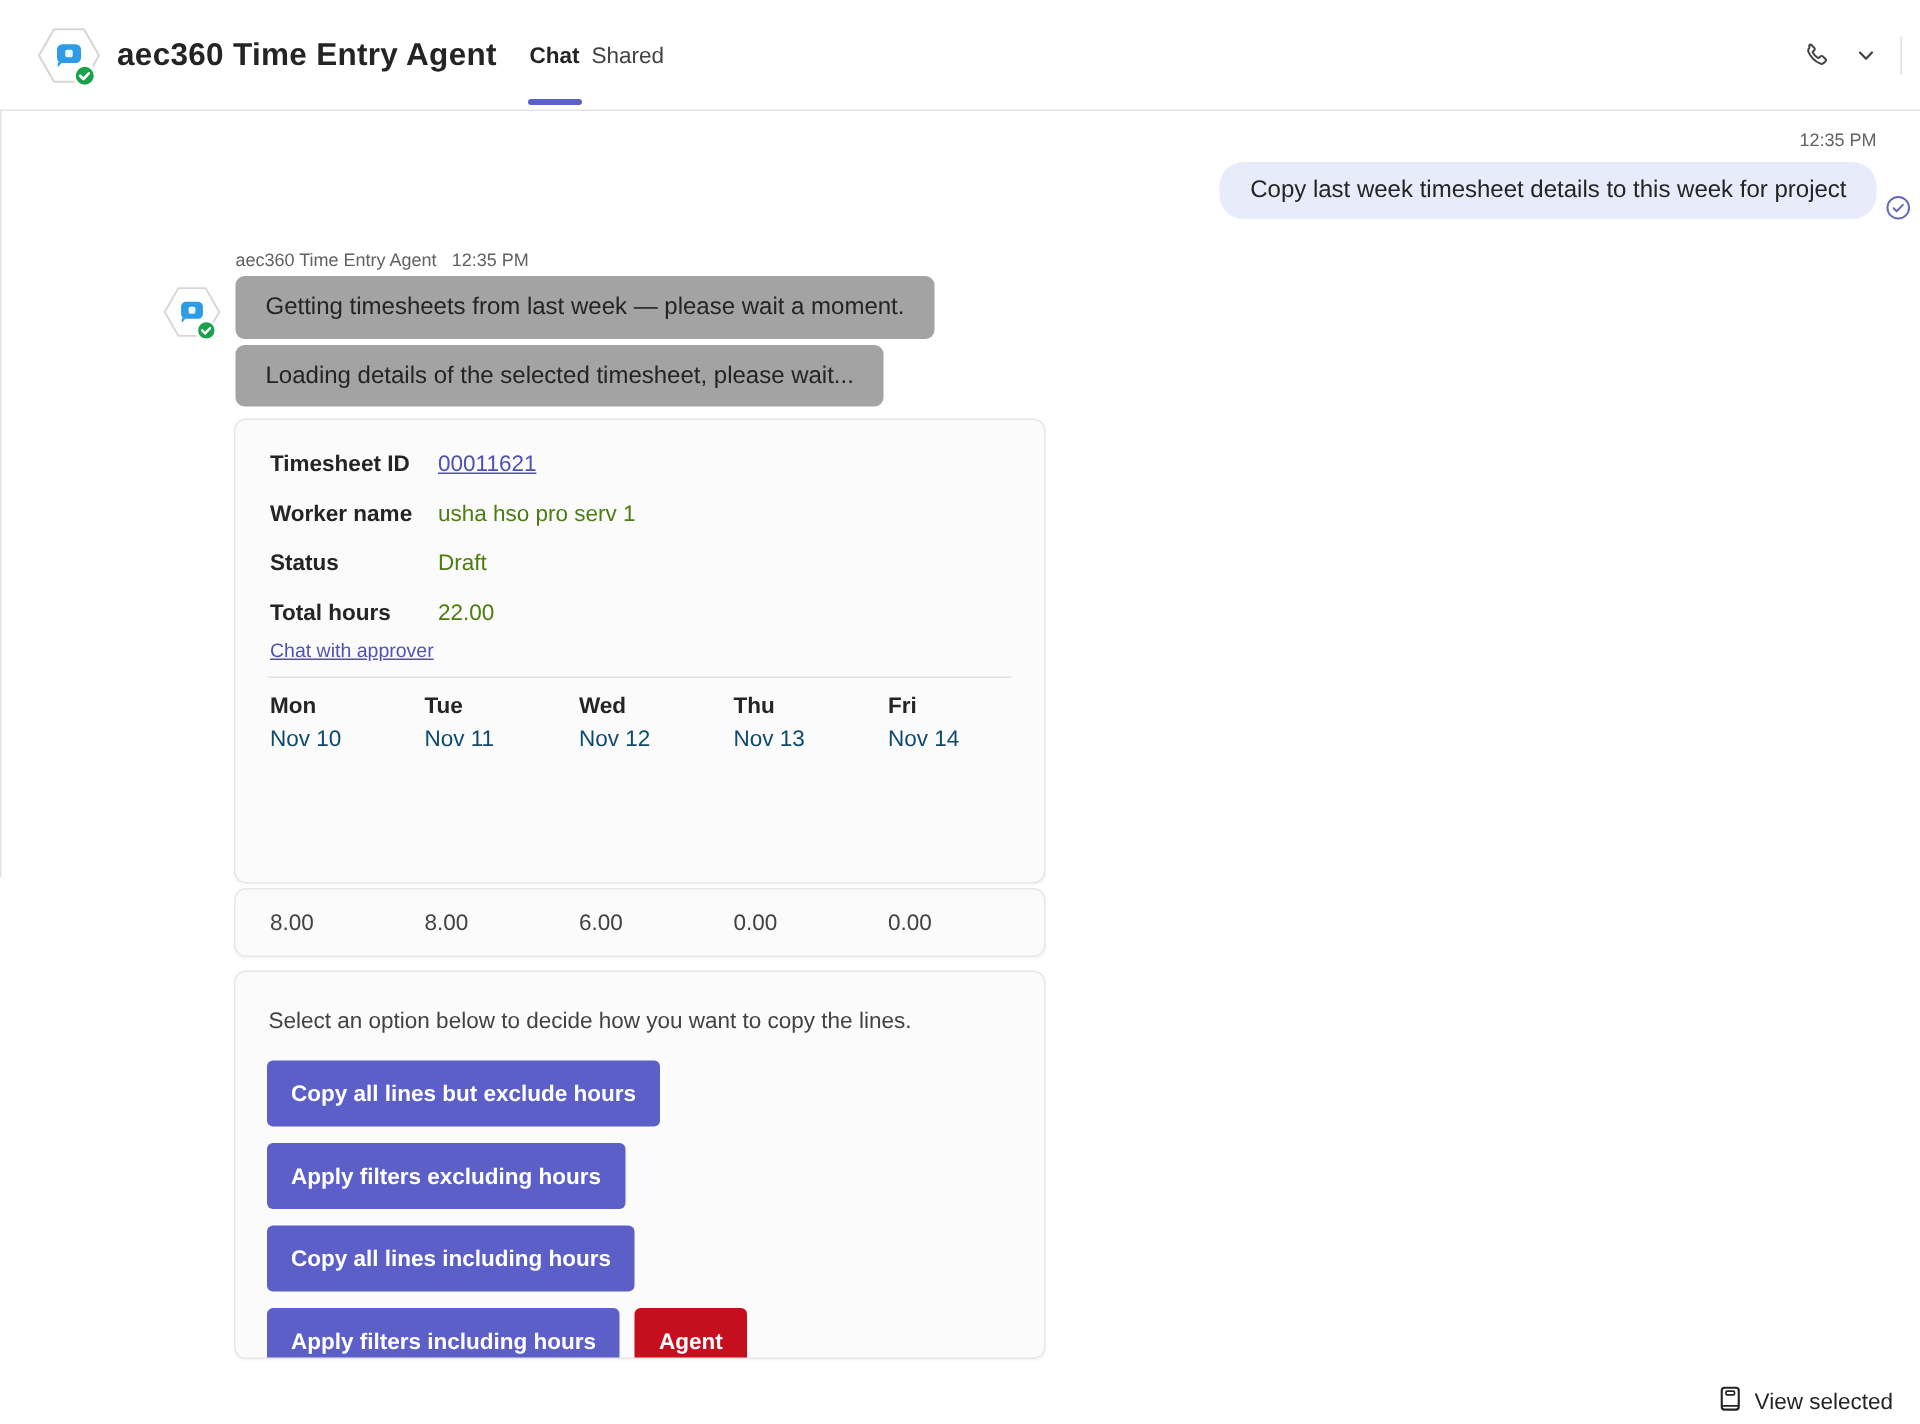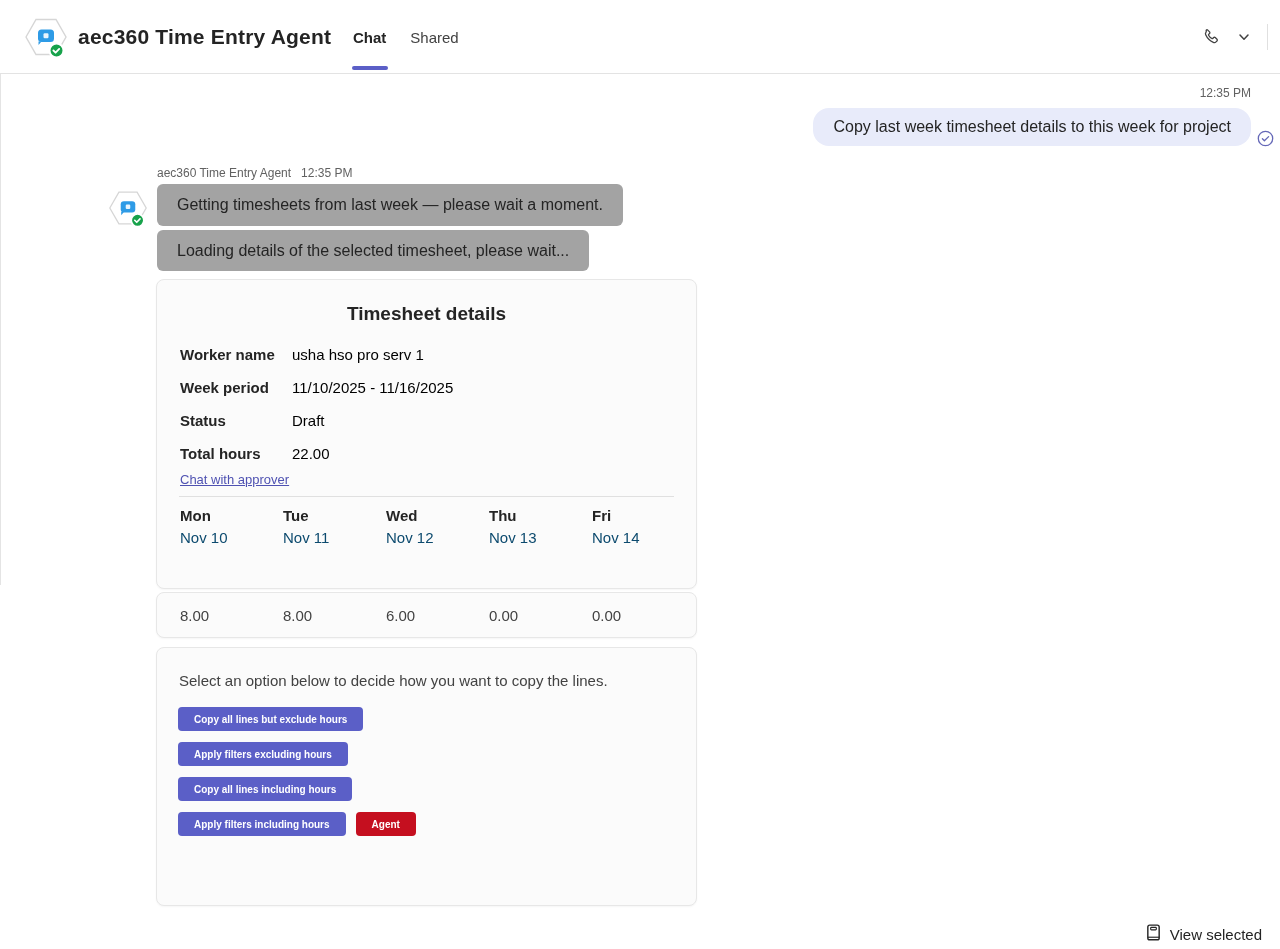--- a/index.html
+++ b/index.html
@@ -16,21 +16,21 @@
   .topbar {
     position: absolute; top: 0; left: 0; right: 0; height: 74px;
     background: #fff; border-bottom: 1px solid #E3E3E3;
   }
   .avatar-lg { position: absolute; left: 24px; top: 15px; width: 44px; height: 44px; }
   .app-title {
     position: absolute; left: 78px; top: 0; height: 74px;
     display: flex; align-items: center;
     font-size: 21px; font-weight: 700; letter-spacing: .2px;
   }
-  .tabs { position: absolute; left: 353px; top: 0; height: 74px; display: flex; gap: 24px; }
+  .tabs { position: absolute; left: 353px; top: 0; height: 74px; display: flex; gap: 8px; }
   .tab {
     position: relative; height: 74px; display: flex; align-items: center;
     font-size: 15px; color: #424242; cursor: pointer;
   }
   .tab.active { font-weight: 700; color: #242424; }
   .tab.active::after {
     content: ""; position: absolute; left: 50%; transform: translateX(-50%);
     bottom: 4px; width: 36px; height: 4px; border-radius: 2px; background: #5B5FC7;
   }
   .header-actions {
@@ -73,21 +73,21 @@
   .card {
     position: absolute; left: 156px; width: 541px;
     background: #FBFBFB; border: 1px solid #E7E7E7; border-radius: 8px;
     box-shadow: 0 1px 2px rgba(0,0,0,.04); overflow: hidden;
   }
   .card-details { top: 279px; height: 310px; }
   .card-title { margin-top: 23px; text-align: center; font-size: 19px; font-weight: 700; }
   .fields { margin: 13px 0 0 23px; }
   .field-row { display: flex; align-items: center; height: 33px; font-size: 15px; }
   .field-label { width: 112px; font-weight: 700; color: #242424; }
-  .field-value { color: #000000; }
+  .field-value { color: #4d7c0f; }
   a.ts-link { color: #4F52B2; text-decoration: underline; cursor: pointer; }
   .approver-link {
     display: inline-block; margin: -2px 0 0 23px;
     font-size: 13px; color: #4F52B2; text-decoration: underline; cursor: pointer;
   }
   .card-divider { margin: 8px 22px 0 22px; border-top: 1px solid #E0E0E0; }
   .day-header-row { display: flex; margin: 10px 0 0 23px; }
   .day-col { width: 103px; }
   .day-name { font-size: 15px; font-weight: 700; }
   .day-date { font-size: 15px; color: #0c4a6e; margin-top: 5px; }
@@ -96,22 +96,22 @@
   .hours-row { display: flex; margin-left: 23px; }
   .hour-col { width: 103px; font-size: 15px; color: #424242; }
 
   .card-options { top: 647px; height: 259px; }
   .options-prompt { margin: 24px 22px 0 22px; font-size: 15px; color: #424242; }
   .options-buttons {
     margin: 18px 0 0 21px; display: flex; flex-direction: column;
     gap: 11px; align-items: flex-start;
   }
   .btn {
-    height: 24px; padding: 0 16px; border: none; border-radius: 4px;
-    background: #5B5FC7; color: #fff; font-size: 10px; font-weight: 700;
+    height: 44px; padding: 0 16px; border: none; border-radius: 4px;
+    background: #5B5FC7; color: #fff; font-size: 15px; font-weight: 700;
     font-family: inherit; display: inline-flex; align-items: center; cursor: pointer;
     white-space: nowrap;
   }
   .btn.cancel { background: #C50F1F; }
   .btn-row { display: flex; gap: 10px; }
 
   
   .view-prompts {
     position: absolute; top: 922px; right: 18px; height: 24px;
     display: flex; align-items: center; gap: 8px;
@@ -176,29 +176,28 @@
       <path d="M17.5 26.5 l-3 3.4 v-3.4 z" fill="#2E9BE6"></path>
       <rect x="19.5" y="18.2" width="5" height="5" rx="1.2" fill="#ffffff" opacity="0.9"></rect>
       <circle cx="32.5" cy="35.5" r="7" fill="#17A24B" stroke="#ffffff" stroke-width="2"></circle>
       <path d="M29.4 35.5 l2.2 2.2 l3.6 -3.8" stroke="#ffffff" stroke-width="1.8" fill="none" stroke-linecap="round" stroke-linejoin="round"></path>
     </svg>
   </span>
   <div class="bot-bubble b1">Getting timesheets from last week — please wait a moment.</div>
   <div class="bot-bubble b2">Loading details of the selected timesheet, please wait...</div>
 
   <div class="card card-details">
-    <div class="card-title">Timesheet details</div>
     <div class="fields">
+      <div class="field-row">
+        <span class="field-label">Timesheet ID</span>
+        <a class="ts-link">00011621</a>
+      </div>
       <div class="field-row">
         <span class="field-label">Worker name</span>
         <span class="field-value">usha hso pro serv 1</span>
-      </div>
-      <div class="field-row">
-        <span class="field-label">Week period</span>
-        <span class="field-value">11/10/2025 - 11/16/2025</span>
       </div>
       <div class="field-row">
         <span class="field-label">Status</span>
         <span class="field-value">Draft</span>
       </div>
       <div class="field-row">
         <span class="field-label">Total hours</span>
         <span class="field-value">22.00</span>
       </div>
     </div>

